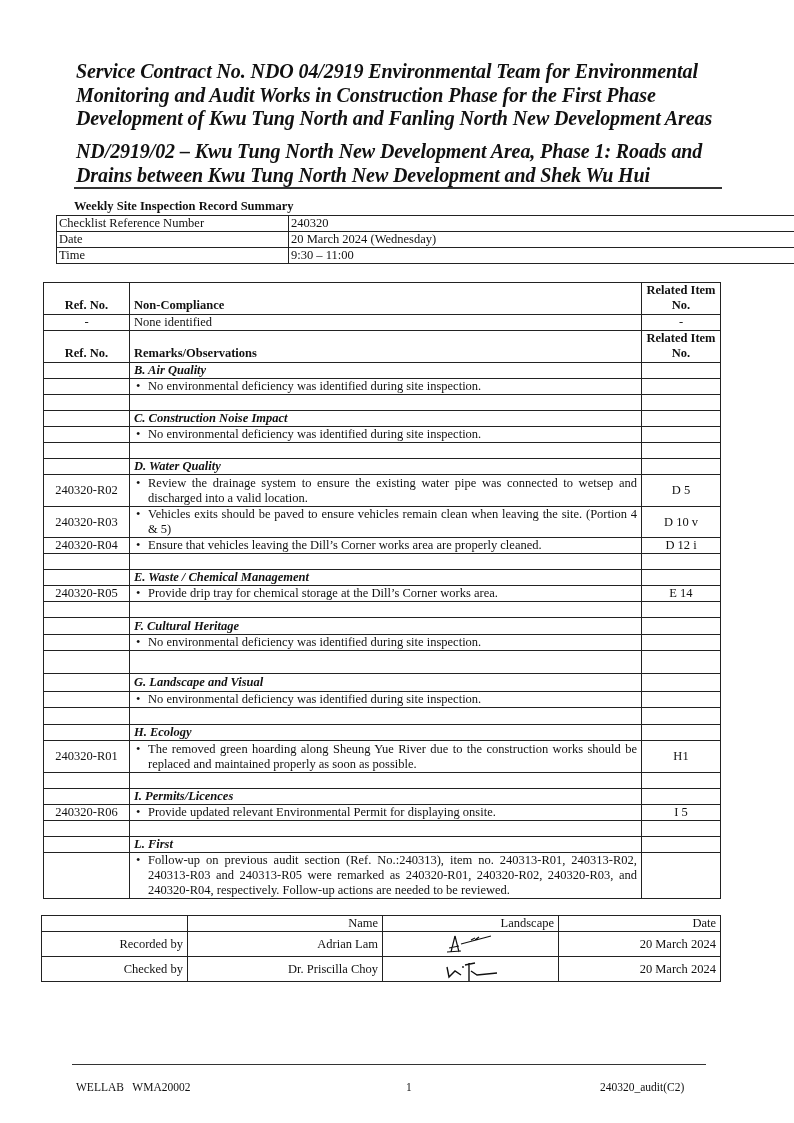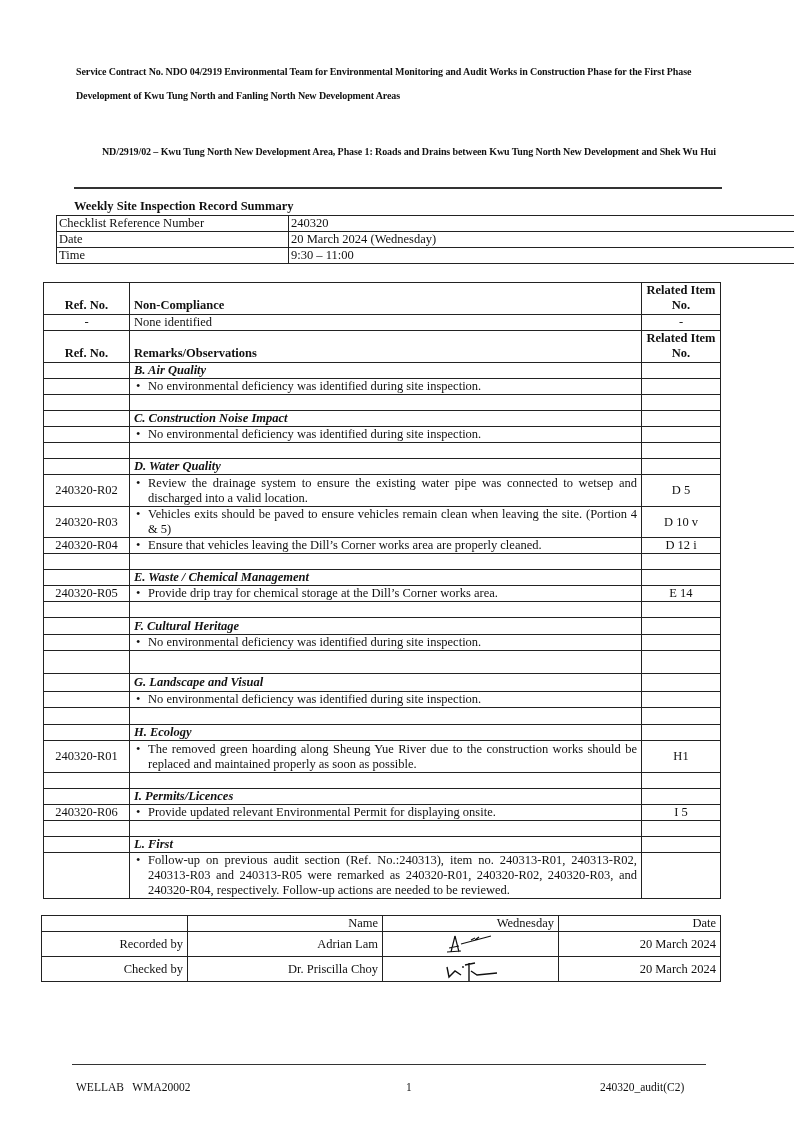--- a/index.html
+++ b/index.html
@@ -1,21 +1,21 @@
 <!DOCTYPE html>
 <html><head>
 <meta charset="utf-8">
 <style>
   html, body { margin:0; padding:0; background:#fff; }
   body { width:794px; height:1123px; position:relative; overflow:hidden;
          font-family:"Liberation Serif", "DejaVu Serif", serif; color:#111; }
-  .hdr { position:absolute; left:76px; width:640px; font-weight:bold; 
-         font-size:10px; line-height:23.5px; letter-spacing:-0.1px; }
+  .hdr { position:absolute; left:76px; width:640px; font-weight:bold; font-style:italic;
+         font-size:20px; line-height:23.5px; letter-spacing:-0.1px; }
   .hdr1 { top:60px; }
-  .hdr2 { top:140px;text-align:right; }
+  .hdr2 { top:140px; }
   .hdr-rule { position:absolute; left:74px; top:187px; width:648px; height:0; border-top:2px solid #333; }
   .summary-title { position:absolute; left:74px; top:199px; font-weight:bold; font-size:12.5px; }
   table { border-collapse:collapse; position:absolute; table-layout:fixed; }
   td { border:1.3px solid #222; padding:0 4px; font-size:12.5px; line-height:15px; vertical-align:middle; }
   .summary { left:56px; top:215px; width:764px; }
   .summary td { height:14px; padding:0 2px; }
   .main { left:43px; top:282px; width:678px; }
   .main td.ref { text-align:center; }
   .main td.rel { text-align:center;margin-left:32px; }
   .main td.hd { font-weight:bold; vertical-align:bottom; padding-bottom:1px; }
@@ -297,21 +297,21 @@
   <colgroup>
       <col style="width:146px">
       <col style="width:195px">
       <col style="width:176px">
       <col>
     </colgroup>
   <tbody>
       <tr class="h">
     <td></td>
     <td>Name</td>
-    <td>Wednesday</td>
+    <td>Landscape</td>
     <td>Date</td>
   </tr>
   <tr>
     <td>Recorded by</td>
     <td>Adrian Lam</td>
     <td>
       <svg class="sigsvg" width="60" height="24" viewBox="0 0 60 24">
         <path d="M14 4 L10 20 M14 4 L18 20 M6 20 L20 19 M8 16 L18 14 M20 12 L50 4 M30 8 L34 6 M34 8 L38 5" stroke="#111" stroke-width="1.2" fill="none"></path>
       </svg>
     </td>

